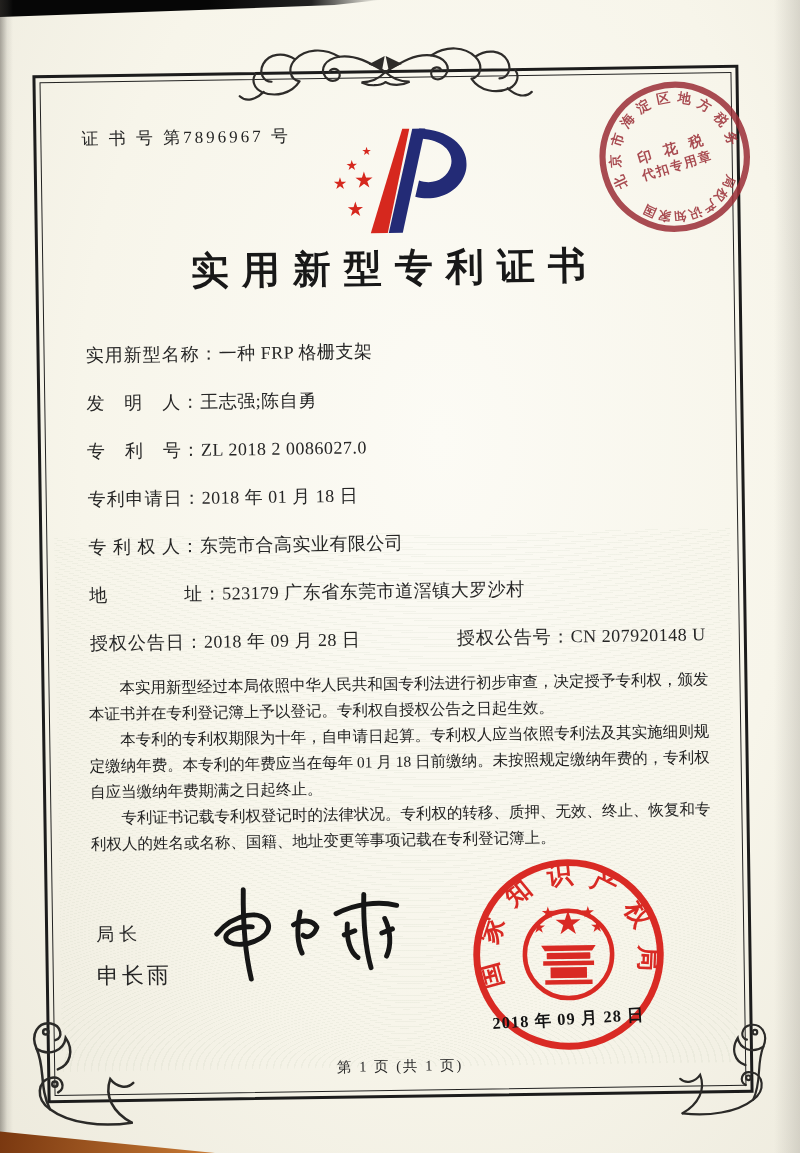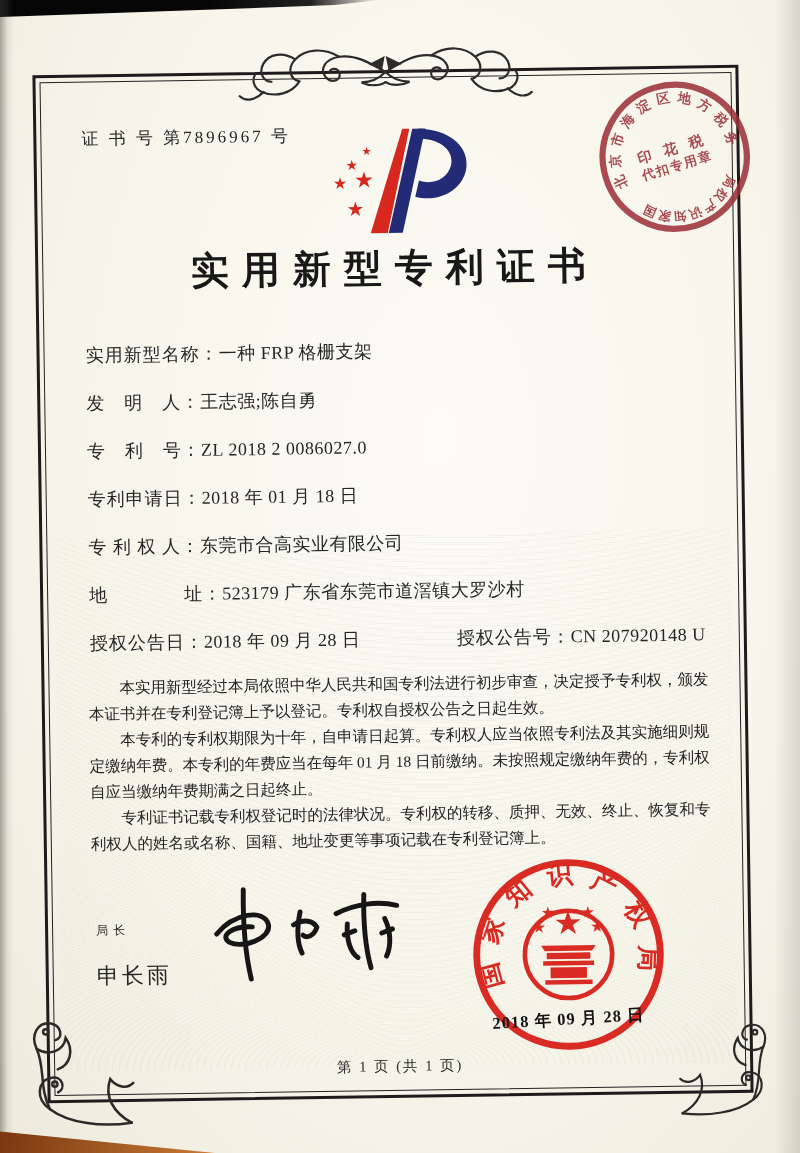--- a/index.html
+++ b/index.html
@@ -43,21 +43,21 @@
   .fields{position:absolute;left:46px;right:34px;top:268px;font-size:18px;color:#262626;}
   .frow{display:flex;margin-bottom:28px;line-height:20px;white-space:pre;}
   .flabel{letter-spacing:1px;}
   .fvalue{letter-spacing:.5px;}
   .grant{display:flex;justify-content:space-between;padding-right:4px;margin-bottom:0;}
 
   .paras{position:absolute;left:44px;right:36px;top:598px;font-size:15.5px;
     line-height:26px;color:#242424;text-align:justify;}
   .paras p{margin:0;text-indent:2em;}
 
-  .sig-title{position:absolute;left:48px;top:845px;font-size:12px;letter-spacing:5px;}
+  .sig-title{position:absolute;left:48px;top:845px;font-size:18px;letter-spacing:5px;}
   .sig-name{position:absolute;left:48px;top:884px;font-size:22px;letter-spacing:3px;}
   .signature{position:absolute;left:138px;top:790px;transform:rotate(-2deg);}
 
   .stamp{position:absolute;left:558px;top:8px;width:160px;height:160px;
     transform:rotate(-16deg);opacity:.86;}
   .seal{position:absolute;left:420px;top:784px;width:200px;height:200px;opacity:.95;}
   .seal-date{position:absolute;left:406px;top:938px;width:226px;text-align:center;
     font-size:16.5px;font-weight:bold;letter-spacing:1px;color:#141414;transform:rotate(-2.5deg);}
   .page-footer{position:absolute;left:0;right:0;top:984px;text-align:center;
     font-size:14.5px;letter-spacing:2px;color:#2a2a2a;}

